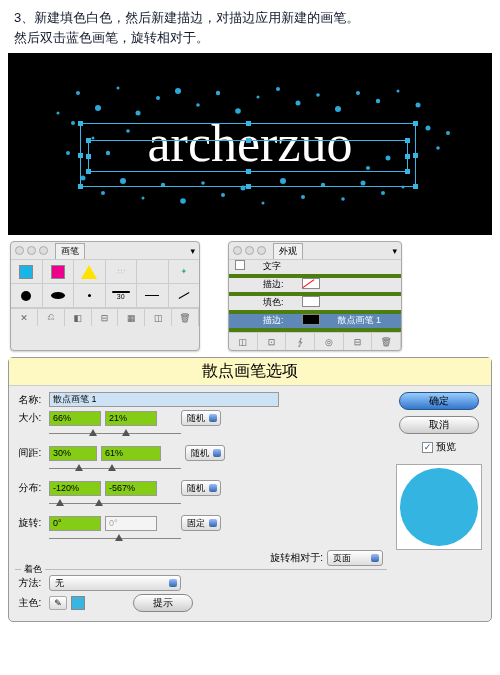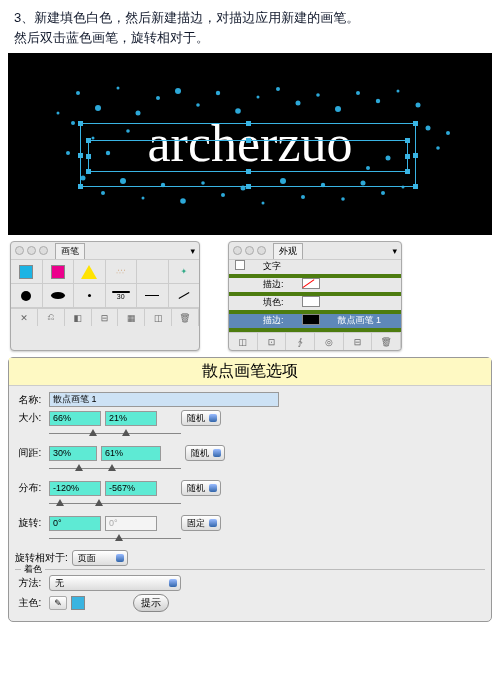--- a/index.html
+++ b/index.html
@@ -33,21 +33,21 @@
 .arow{height:18px;display:flex;gap:18px;padding:0 6px;font-size:9px;border-bottom:4px solid #4d7c0f}
 .arow.sel-r{background:#5e88b8;color:#fff}
 .swatch{width:18px;height:11px;border:1px solid #888}
 .dialog{margin:2px 8px;border:1px solid #999;background:#ececec;border-radius:5px;font-size:10px}
 .dlg-t{text-align:center;padding:3px 0;font-size:16px;border-bottom:1px solid #ccc;background:#fef9c3}
 .dlg-b{display:flex;gap:6px;padding:6px}
 .left{flex:1}
 .right{width:92px;display:flex;flex-direction:column;align-items:center;gap:6px}
 .row{display:flex;align-items:center;gap:4px;margin-bottom:3px}
 .lbl{width:30px;text-align:center;font-size:10px}
-.inp{border:1px solid #999;background:#5eead4;height:15px;font-size:9px;padding:0 3px;display:flex;align-items:center}
+.inp{border:1px solid #999;background:#84cc16;height:15px;font-size:9px;padding:0 3px;display:flex;align-items:center}
 .sld{height:10px;position:relative;margin:0 0 6px 34px;width:132px}
 .sld::before{content:"";position:absolute;left:0;right:0;top:4px;height:1px;background:#888}
 .sld .k{position:absolute;width:0;height:0;border-left:4px solid transparent;border-right:4px solid transparent;border-bottom:7px solid #555;top:0}
 .dd{border:1px solid #999;background:linear-gradient(#fff,#ddd);height:16px;border-radius:3px;display:flex;align-items:center;padding:0 14px 0 5px;font-size:9px;position:relative;min-width:40px}
 .dd::after{content:"";position:absolute;right:3px;top:3px;width:8px;height:8px;background:linear-gradient(#9bf,#36a);border-radius:2px}
 .btn{width:80px;height:18px;border:1px solid #888;border-radius:10px;background:linear-gradient(#fff,#d0d0d0);display:flex;align-items:center;justify-content:center;font-size:10px}
 .btn.pri{background:linear-gradient(#9cf,#37c);border-color:#258}
 .chk{display:flex;align-items:center;gap:3px;font-size:10px}
 .chk span:first-child{width:11px;height:11px;border:1px solid #888;background:#fff;display:flex;align-items:center;justify-content:center;font-size:9px;color:#258}
 .group{border-top:1px solid #bbb;margin-top:3px;padding-top:5px;position:relative}
@@ -281,33 +281,44 @@
       <div class="row">
           <span class="lbl">旋转:</span>
           <span class="inp" style="width:52px">0°</span>
           <span class="inp" style="width:52px;color:#aaa;background:#f4f4f4">0°</span>
           <span style="width:16px"></span>
           <span class="dd">固定</span>
         </div>
       <div class="sld">
           <span class="k" style="left:50%"></span>
         </div>
-      <div class="row" style="margin-right:4px">
+      <div class="row" style="justify-content:flex-end;margin-right:4px">
           <span>旋转相对于:</span>
           <span class="dd" style="min-width:56px">页面</span>
         </div>
       <div class="group">
         <span class="glbl">着色</span>
         <div class="row">
             <span class="lbl">方法:</span>
             <span class="dd" style="width:132px">无</span>
           </div>
         <div class="row">
             <span class="lbl">主色:</span>
             <span style="width:18px;height:14px;border:1px solid #aaa;background:linear-gradient(#fff,#ddd);border-radius:2px;display:flex;align-items:center;justify-content:center;font-size:9px">✎</span>
             <span style="width:14px;height:14px;background:#3ab4e0;border:1px solid #888"></span>
             <span style="width:40px"></span>
-            <span class="btn" style="width:36px">提示</span>
+            <span class="btn" style="width:60px">提示</span>
           </div>
       </div>
+    </div>
+    <div class="right">
+      <div class="btn pri">确定</div>
+      <div class="btn">取消</div>
+      <div class="chk">
+          <span>✓</span>
+          <span>预览</span>
+        </div>
+      <div class="cbox">
+          <div class="circle"></div>
+        </div>
     </div>
   </div>
 </div>
 
 </body></html>

